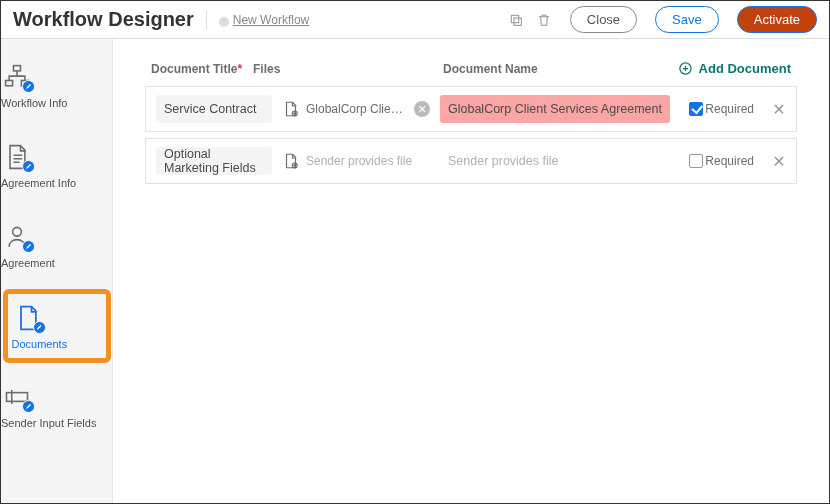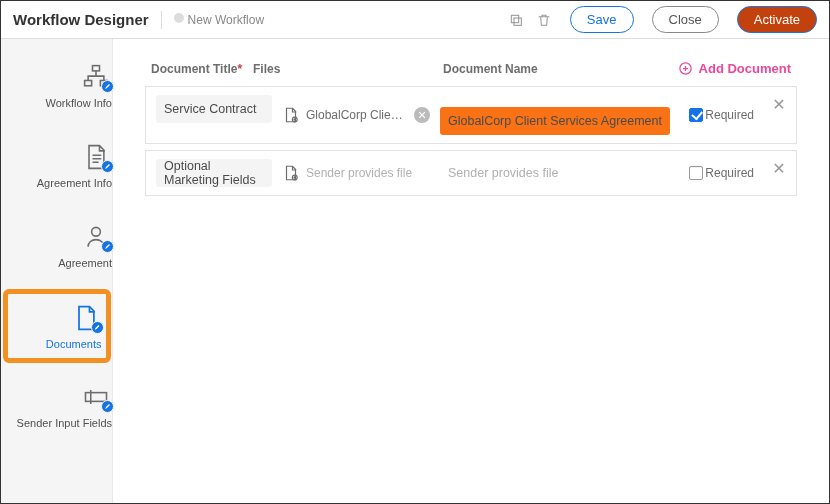--- a/index.html
+++ b/index.html
@@ -17,40 +17,41 @@
   .header {
     height: 38px;
     display: flex;
     align-items: center;
     padding: 0 12px;
     border-bottom: 1px solid #ddd;
     gap: 12px;
   }
   .header-title {
     font-weight: 600;
-    font-size: 15px;
+    font-size: 20px;
     color: #333;
   }
   .header-divider {
     width: 1px;
     height: 18px;
     background: #ddd;
   }
   .status-dot {
     width: 10px;
     height: 10px;
     border-radius: 50%;
     background: #ddd;
     margin-right: 4px;
   }
   .workflow-name {
     color: #888;
     font-size: 12px;
     display: flex;
-    align-items: flex-start;
+    align-items: flex-end;
+    text-decoration: underline;
   }
   .header-spacer { flex: 1; }
   .header-icon {
     width: 16px;
     height: 16px;
     color: #999;
     cursor: pointer;
     display: flex;
     align-items: center;
     justify-content: center;
@@ -86,21 +87,21 @@
     border-right: 1px solid #e8e8e8;
     display: flex;
     flex-direction: column;
     align-items: center;
     padding-top: 18px;
     gap: 22px;
   }
   .nav-item {
     display: flex;
     flex-direction: column;
-    align-items: flex-end;
+    align-items: flex-start;
     gap: 6px;
     cursor: pointer;
     width: 100%;
     padding: 6px 0;
     color: #505050;
     font-size: 11px;
   }
   .nav-item svg { width: 28px; height: 28px; }
   .nav-item.active {
     color: #1473e6;
@@ -151,49 +152,50 @@
     align-items: center;
     padding: 0 6px 10px 6px;
     font-size: 12px;
     color: #6e6e6e;
     font-weight: 600;
   }
   .col-title { width: 102px; }
   .col-files { width: 177px; }
   .col-name { flex: 1; padding-left: 13px; }
   .add-doc {
-    color: #ec4899;
+    color: #0f766e;
     display: flex;
     align-items: flex-end;
     gap: 6px;
     cursor: pointer;
     font-size: 13px;
   }
   .add-doc svg { width: 15px; height: 15px; }
   .req-star { color: #d7373f; }
 
   .doc-row {
     display: flex;
+    align-items: center;
     border: 1px solid #e3e3e3;
     padding: 8px 10px;
     margin-bottom: 6px;
     gap: 10px;
     font-size: 12.5px;
   }
   .field {
     background: #f4f4f4;
     border-radius: 3px;
     padding: 6px 8px;
     color: #4b4b4b;
     height: 28px;
     display:flex;
     align-items:center;
   }
   .field.placeholder { color:#b0b0b0; background:transparent; }
-  .field.name-pill { background:#f97316;margin-top:12px; }
+  .field.name-pill { background:#fca5a5; }
   .title-field { width: 116px; }
   .files-cell {
     width: 148px;
     display:flex;
     align-items:center;
     gap:6px;
   }
   .file-icon { width:18px;height:18px;color:#6d6d6d;flex-shrink:0; }
   .files-text { flex:1; overflow:hidden; text-overflow:ellipsis; white-space:nowrap; font-size:12px; color:#6d6d6d; }
   .files-text.ph { color:#b0b0b0; }
@@ -251,22 +253,22 @@
     <svg viewBox="0 0 24 24" fill="none" stroke="currentColor" stroke-width="1.6">
         <rect x="5" y="5" width="11" height="11"></rect>
         <rect x="9" y="9" width="11" height="11"></rect>
       </svg>
   </span>
   <span class="header-icon">
     <svg viewBox="0 0 24 24" fill="none" stroke="currentColor" stroke-width="1.6">
         <path d="M4 7h16M9 7V5h6v2M7 7l1 13h8l1-13"></path>
       </svg>
   </span>
+  <button class="btn">Close</button>
   <button class="btn btn-save">Save</button>
-  <button class="btn">Close</button>
   <button class="btn btn-activate">Activate</button>
 </div>
 
 <div class="body">
 
   <div class="sidebar">
 
     <div class="nav-item">
       <span class="badge-wrap">
         <svg viewBox="0 0 32 32" fill="none" stroke="#6d6d6d" stroke-width="1.8">

